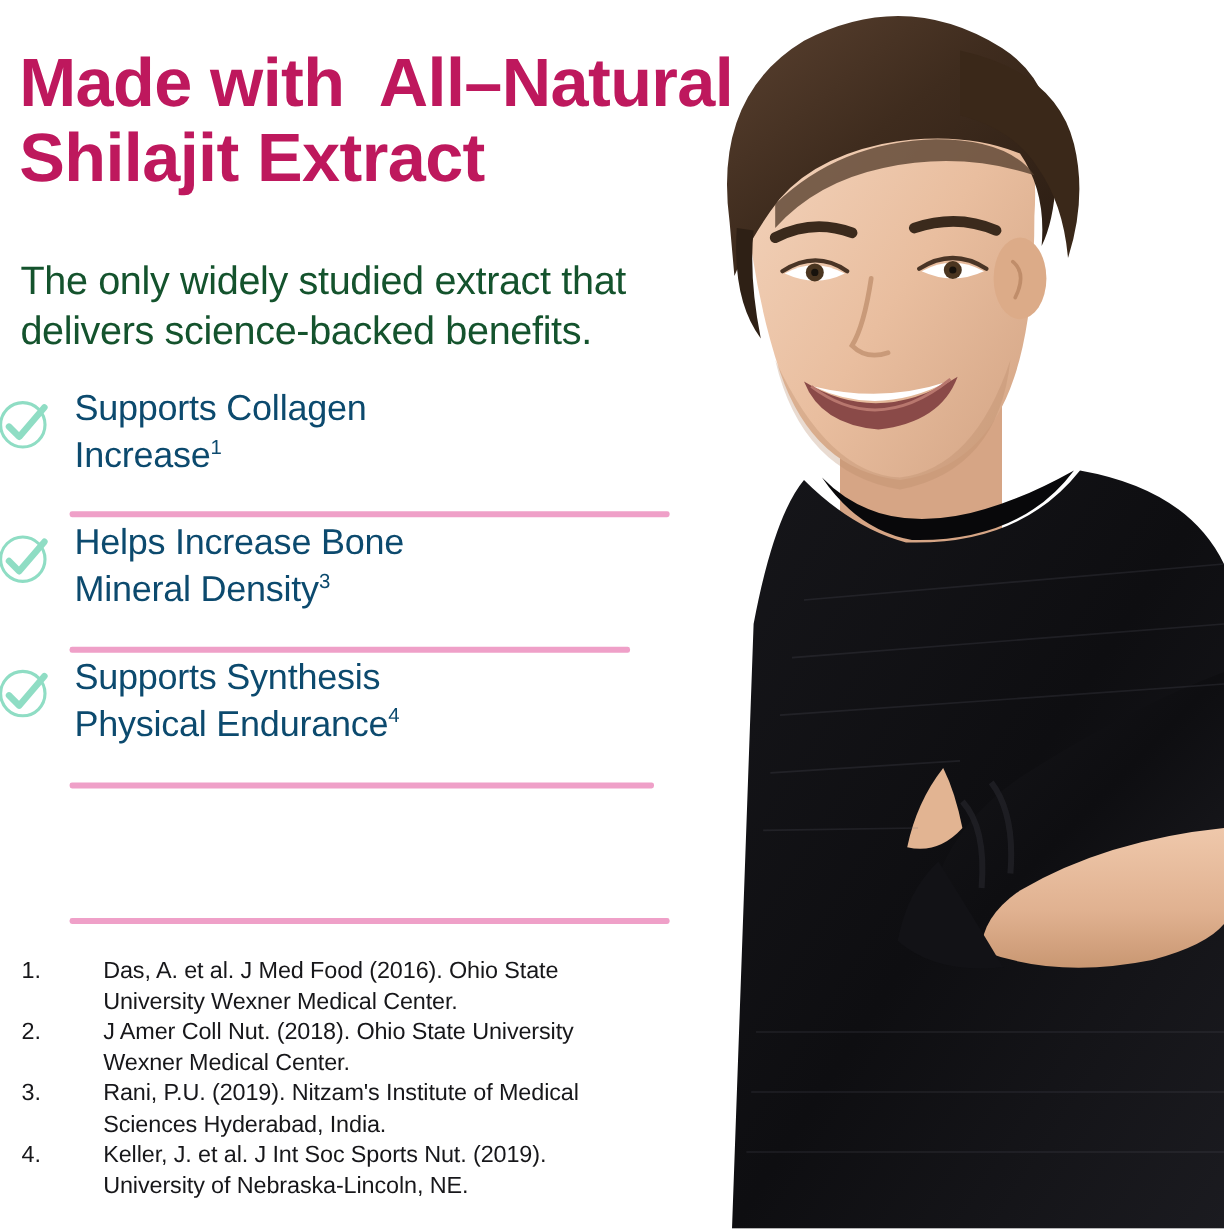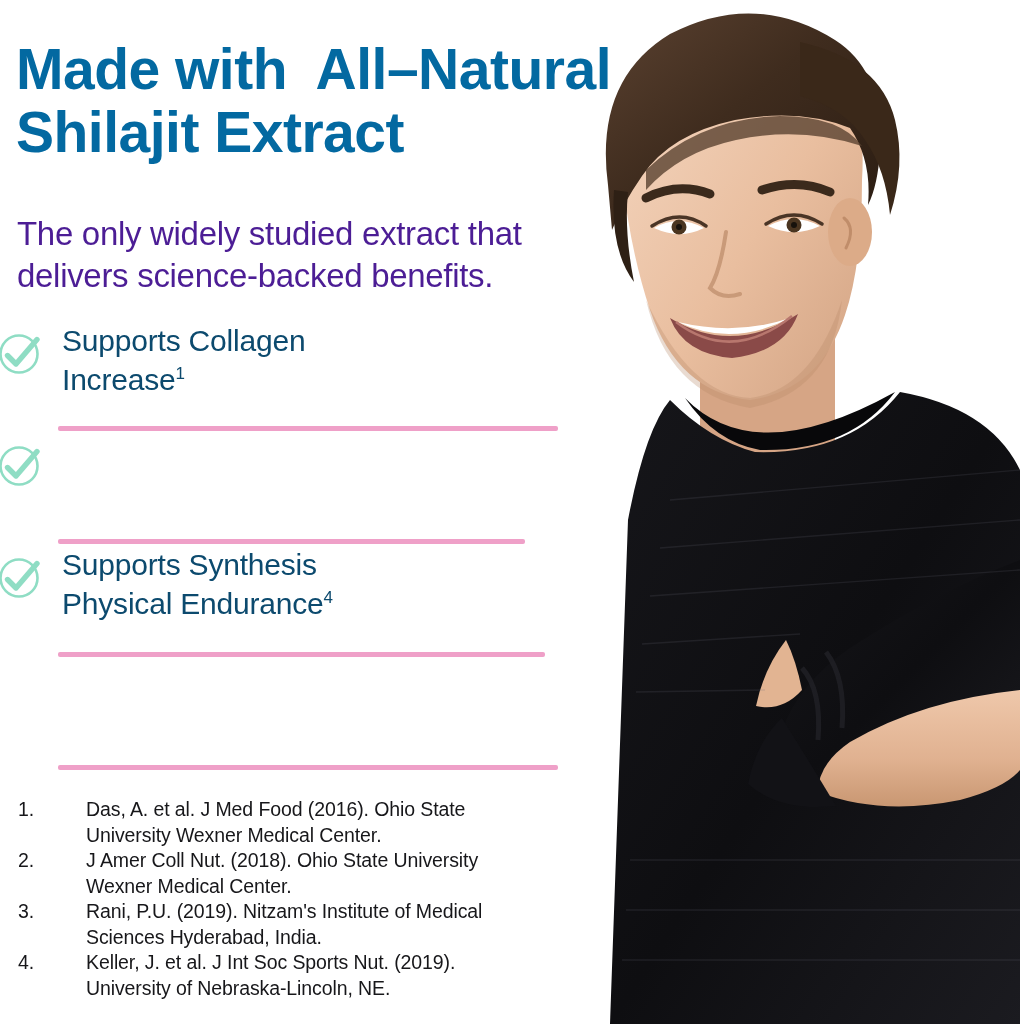--- a/index.html
+++ b/index.html
@@ -15,30 +15,30 @@
   
   .photo{
     position:absolute;top:0;right:0;width:470px;height:1024px;
     overflow:hidden;pointer-events:none;
   }
   .photo svg{display:block;width:470px;height:1024px;}
 
   
   .headline{
     position:absolute;left:16px;top:38px;width:660px;
-    color:#0369a1;
+    color:#be185d;
     font-size:57px;line-height:63px;font-weight:bold;
     letter-spacing:-0.5px;
   }
   .headline .ln{display:block;white-space:pre;}
 
   
   .subhead{
     position:absolute;left:17px;top:213px;width:630px;
-    color:#4c1d95;font-size:33px;line-height:42px;font-weight:400;
+    color:#14532d;font-size:33px;line-height:42px;font-weight:400;
     letter-spacing:-0.3px;
   }
   .subhead .ln{display:block;}
 
   
   .benefits{position:absolute;left:0;top:325px;width:600px;}
   .benefit{position:relative;height:112px;}
   .benefit .check{
     position:absolute;left:-4px;top:6px;width:46px;height:46px;
   }
@@ -196,20 +196,24 @@
     </div>
 
 
     <div class="benefit">
       <span class="check">
         <svg viewBox="0 0 46 46">
             <circle cx="23" cy="23" r="18.5" fill="none" stroke="#8FDDC4" stroke-width="2.6"></circle>
             <path d="M11.5 24.5 L20 33 L41 8.5" fill="none" stroke="#8FDDC4" stroke-width="5.4" stroke-linecap="round" stroke-linejoin="round"></path>
           </svg>
       </span>
+      <span class="btext">
+        <span class="ln">Helps Increase Bone</span>
+        <span class="ln"><span>Mineral Density</span><sup>3</sup></span>
+      </span>
     </div>
 
     <div class="benefit">
       <span class="check">
         <svg viewBox="0 0 46 46">
             <circle cx="23" cy="23" r="18.5" fill="none" stroke="#8FDDC4" stroke-width="2.6"></circle>
             <path d="M11.5 24.5 L20 33 L41 8.5" fill="none" stroke="#8FDDC4" stroke-width="5.4" stroke-linecap="round" stroke-linejoin="round"></path>
           </svg>
       </span>
       <span class="btext">

